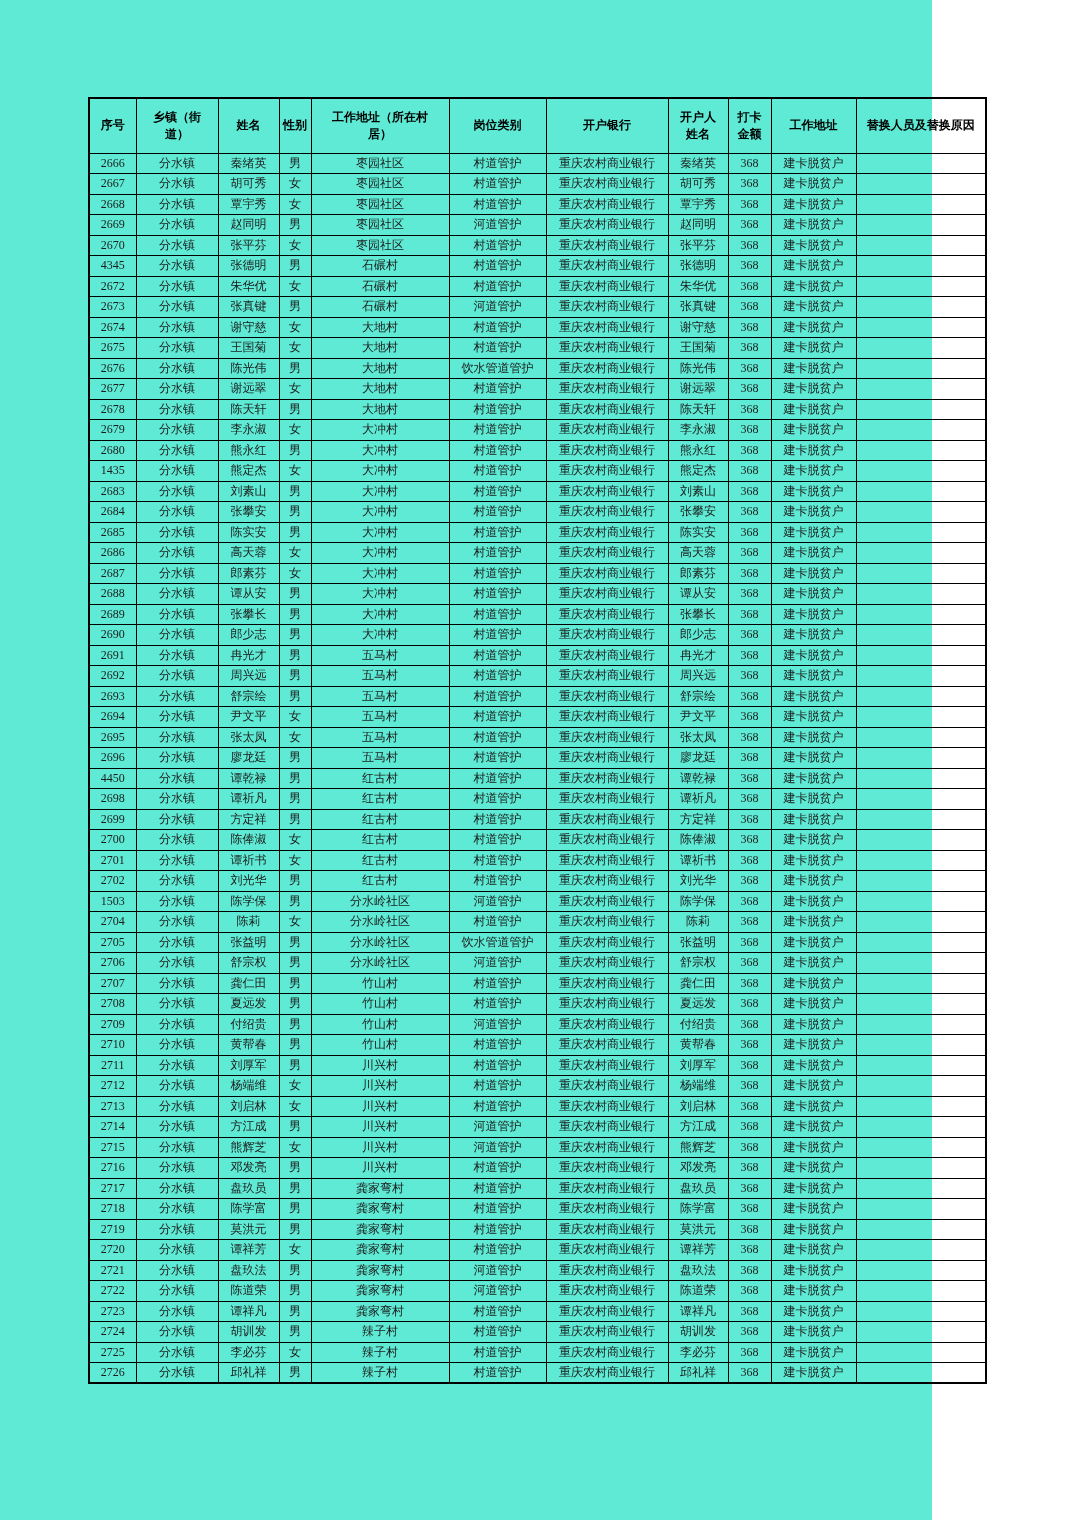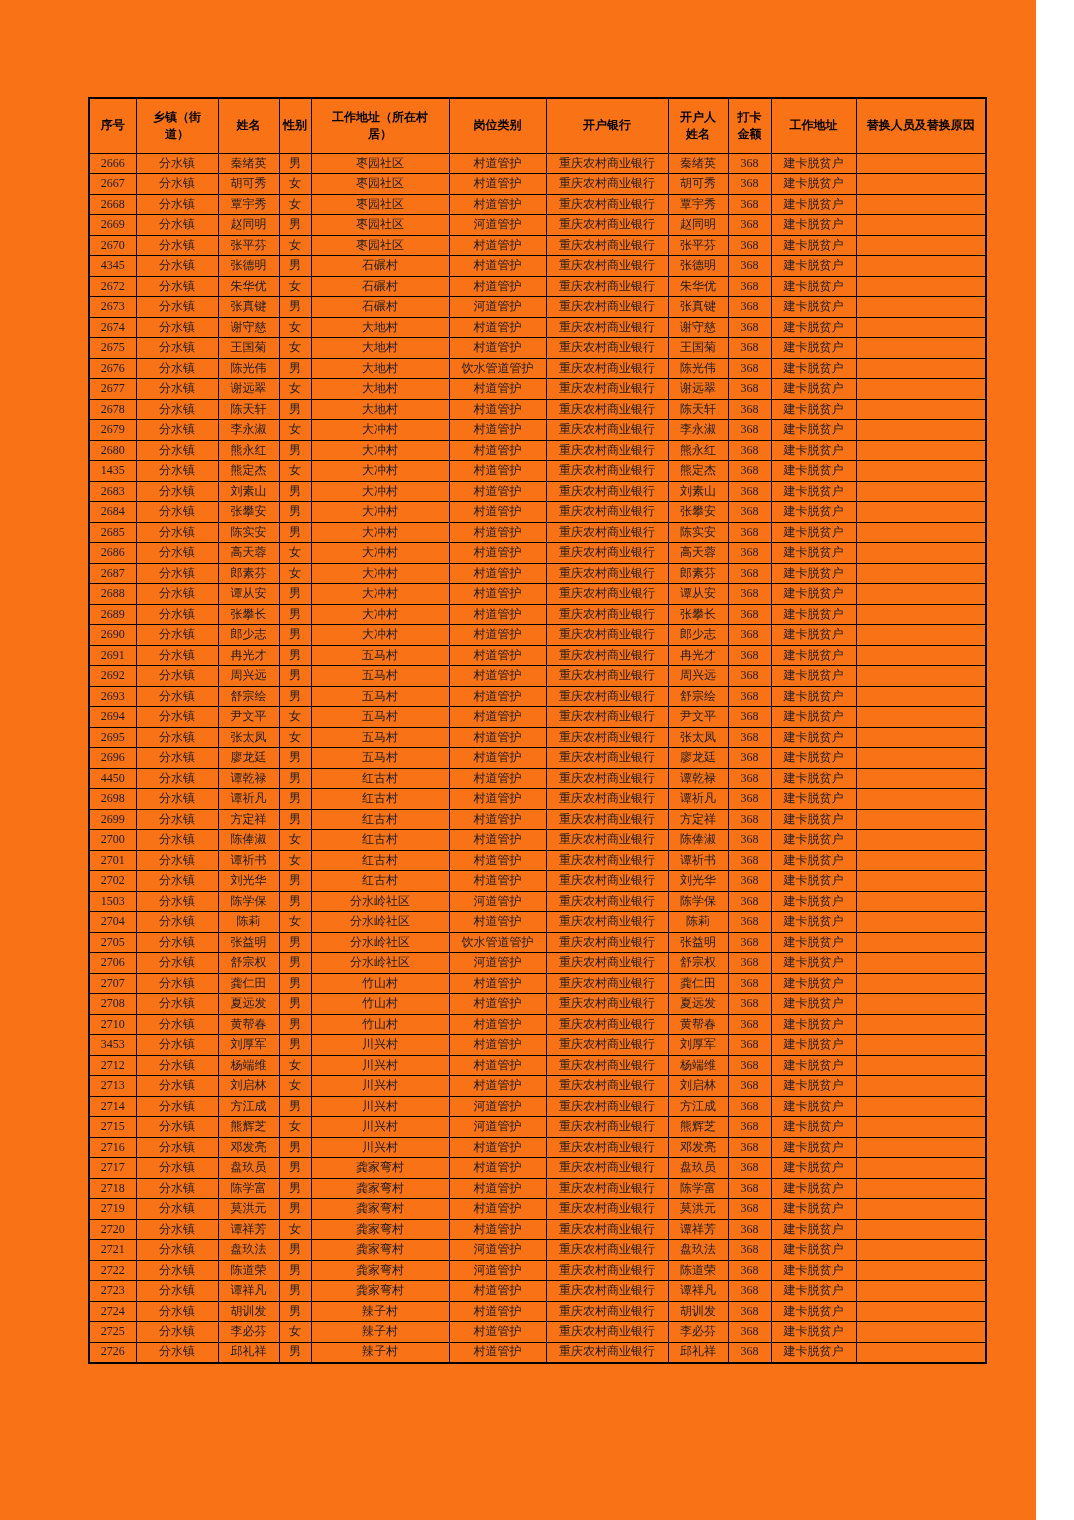--- a/index.html
+++ b/index.html
@@ -1,20 +1,20 @@
 <!DOCTYPE html>
 <html><head>
 <meta charset="utf-8">
 <style>
   html, body { margin: 0; padding: 0; background: #ffffff; }
   .page {
     position: relative;
-    width: 1036px;
+    width: 932px;
     height: 1520px;
-    background: #f97316;
+    background: #5eead4;
     font-family: "Liberation Serif", "DejaVu Serif", serif;
     color: #111111;
   }
   table.roster {
     position: absolute;
     left: 88px;
     top: 97px;
     width: 897px;
     border-collapse: collapse;
     table-layout: fixed;
@@ -622,34 +622,47 @@
           <td>男</td>
           <td>竹山村</td>
           <td>村道管护</td>
           <td>重庆农村商业银行</td>
           <td>夏远发</td>
           <td>368</td>
           <td>建卡脱贫户</td>
           <td></td>
         </tr>
         <tr>
+          <td>2709</td>
+          <td>分水镇</td>
+          <td>付绍贵</td>
+          <td>男</td>
+          <td>竹山村</td>
+          <td>河道管护</td>
+          <td>重庆农村商业银行</td>
+          <td>付绍贵</td>
+          <td>368</td>
+          <td>建卡脱贫户</td>
+          <td></td>
+        </tr>
+        <tr>
           <td>2710</td>
           <td>分水镇</td>
           <td>黄帮春</td>
           <td>男</td>
           <td>竹山村</td>
           <td>村道管护</td>
           <td>重庆农村商业银行</td>
           <td>黄帮春</td>
           <td>368</td>
           <td>建卡脱贫户</td>
           <td></td>
         </tr>
         <tr>
-          <td>3453</td>
+          <td>2711</td>
           <td>分水镇</td>
           <td>刘厚军</td>
           <td>男</td>
           <td>川兴村</td>
           <td>村道管护</td>
           <td>重庆农村商业银行</td>
           <td>刘厚军</td>
           <td>368</td>
           <td>建卡脱贫户</td>
           <td></td>

